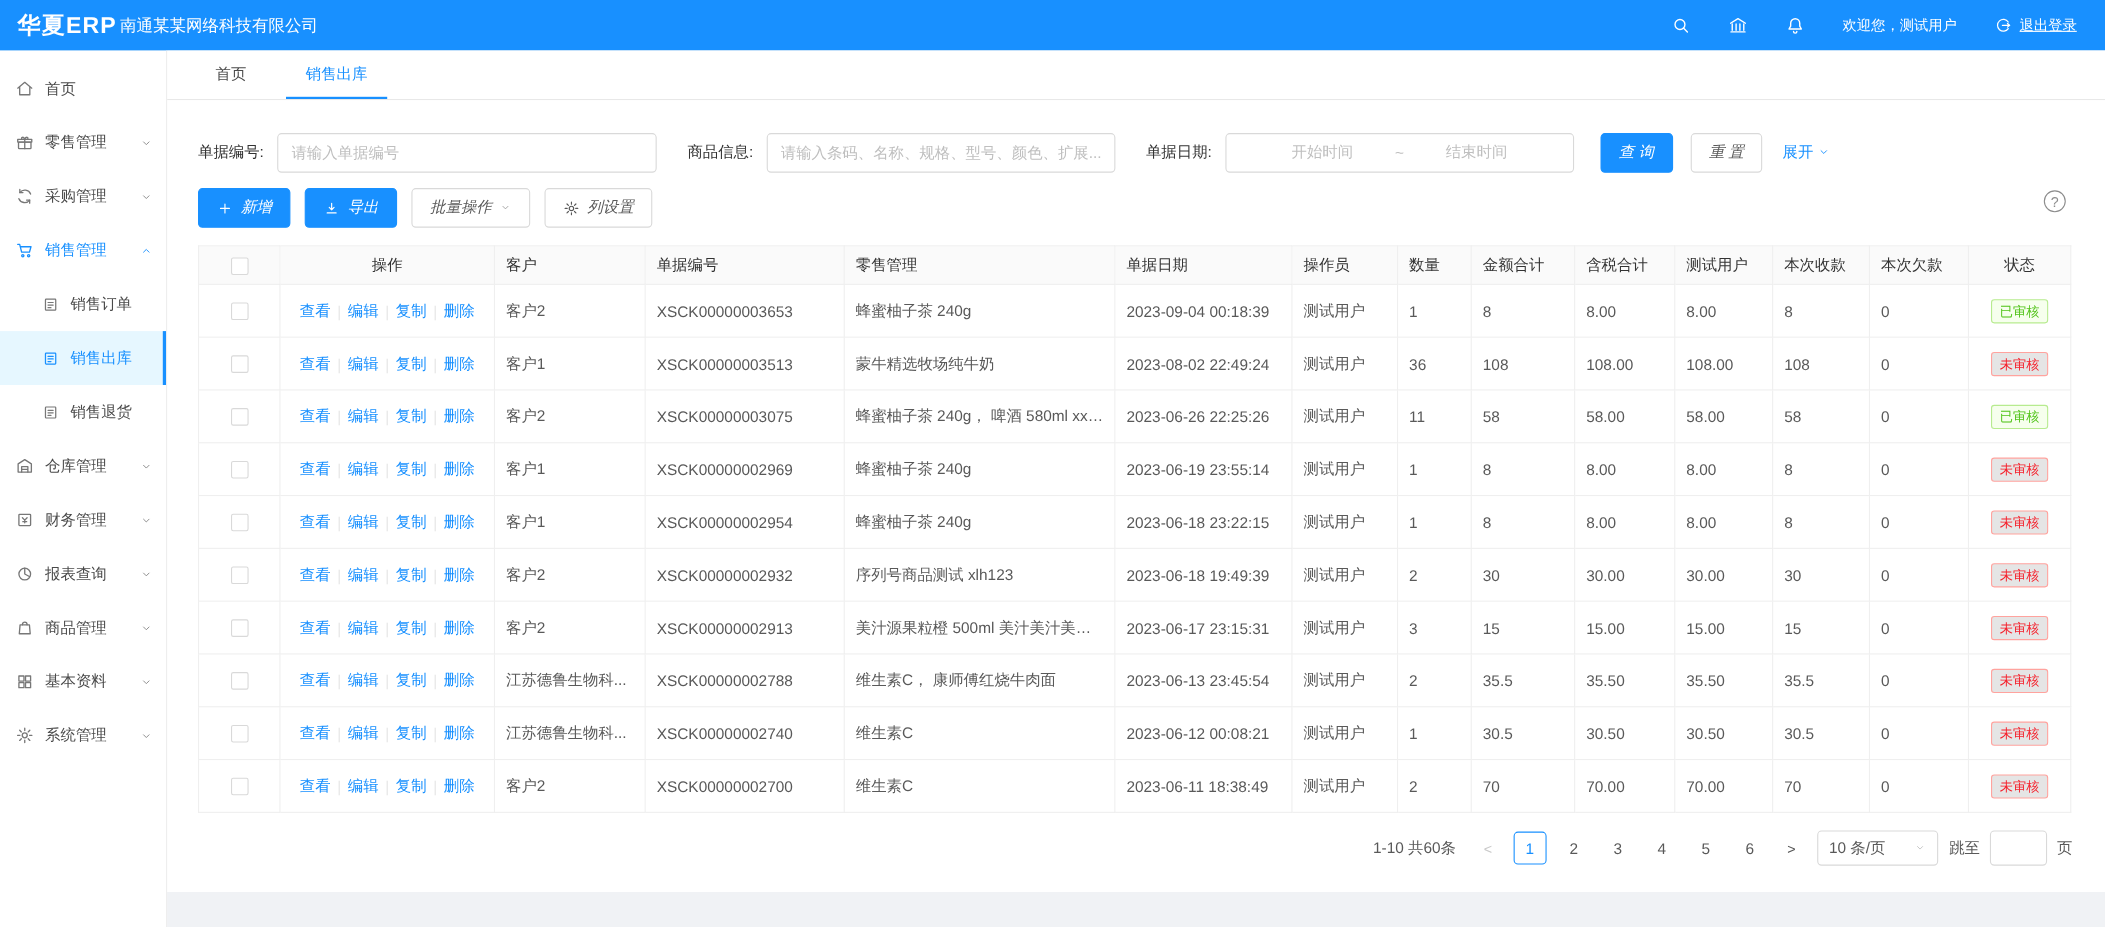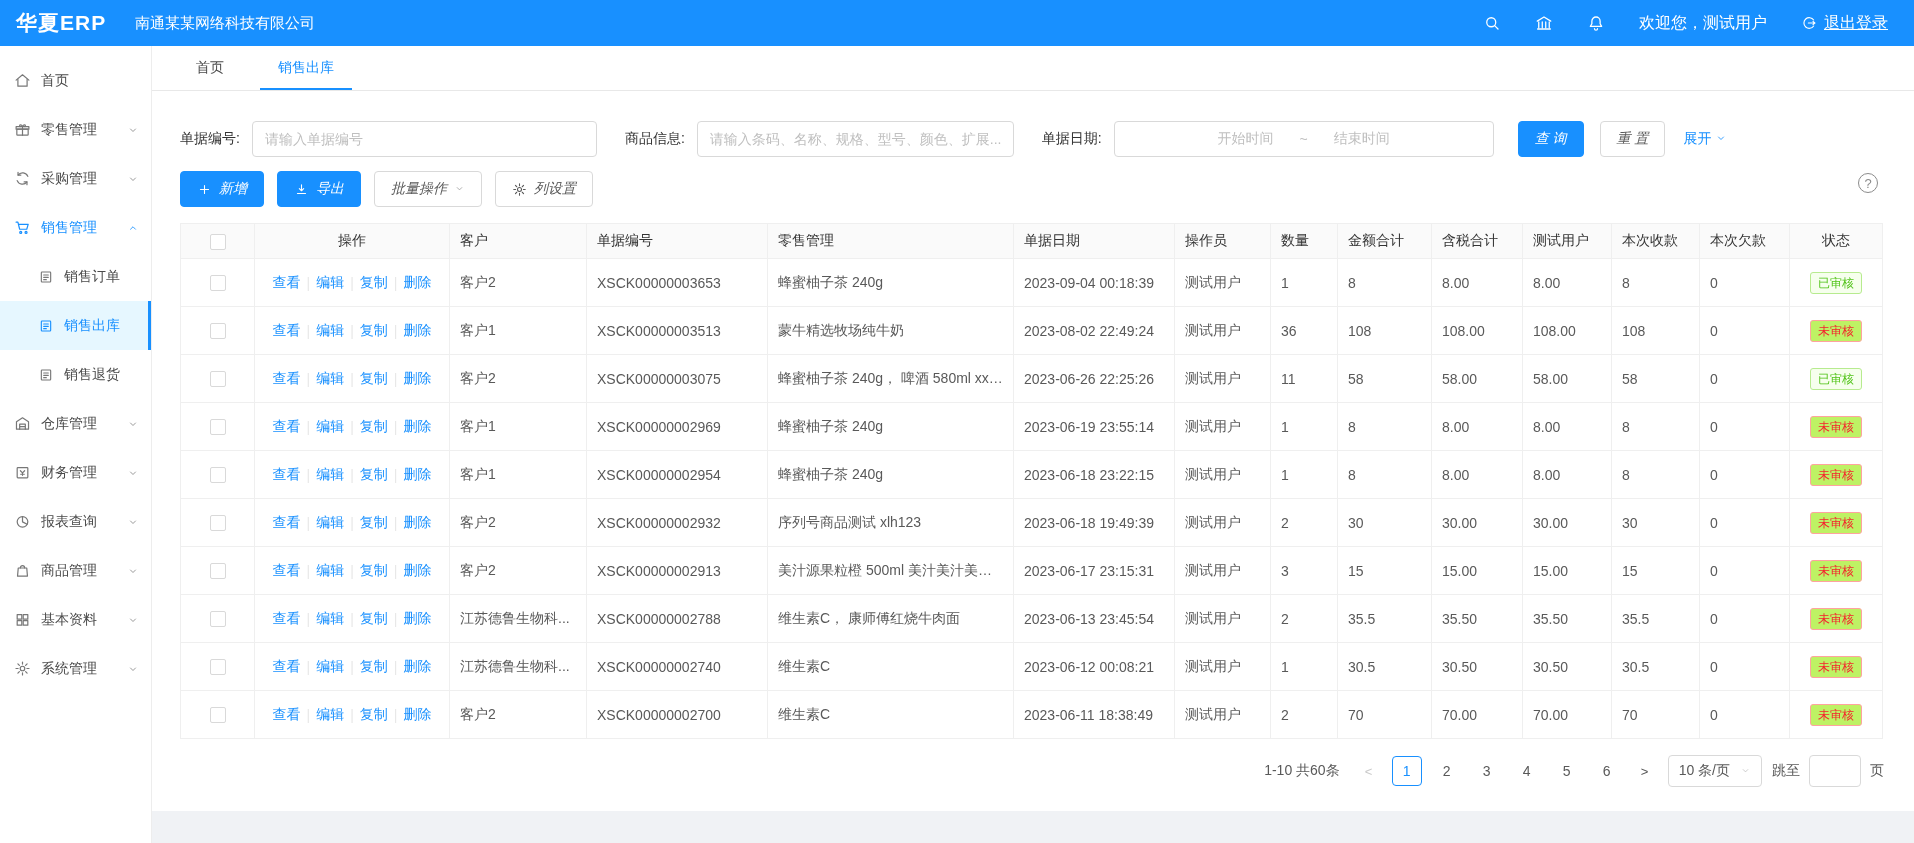--- a/index.html
+++ b/index.html
@@ -2,25 +2,25 @@
 <html><head>
 <meta charset="utf-8">
 <style>
   * { margin:0; padding:0; box-sizing:border-box; }
   html,body { width:1914px; height:843px; overflow:hidden; background:#f0f2f5;
     font-family:"Liberation Sans","DejaVu Sans",sans-serif; font-size:14px; color:#595959; }
   .app { width:1914px; height:843px; display:flex; flex-direction:column; }
 
   
   .topbar { height:46px; background:#1890ff; display:flex; align-items:center; flex:none; color:#fff; }
-  .logo { width:135px; padding-left:16px; font-size:21px; font-weight:bold; letter-spacing:1px; white-space:nowrap; }
+  .logo { width:109px; padding-left:16px; font-size:21px; font-weight:bold; letter-spacing:1px; white-space:nowrap; }
   .company { font-size:15px; }
   .topbar-right { margin-left:auto; display:flex; align-items:center; gap:34px; padding-right:26px; }
   .topbar-right .ico { width:19px; height:19px; display:block; }
-  .top-text { font-size:16px; white-space:nowrap; }
+  .top-text { font-size:13px; white-space:nowrap; }
   .logout { display:flex; align-items:center; gap:7px; cursor:pointer;text-decoration:underline; }
   .logout .ico { width:17px; height:17px; }
 
   
   .body-row { flex:1; display:flex; min-height:0; }
   .sidebar { width:152px; background:#fff; border-right:1px solid #ededed; flex:none; padding-top:10px; overflow:hidden; }
   .menu-item { height:49px; display:flex; align-items:center; padding:0 12px 0 14px; color:#4a4a4a; cursor:pointer; position:relative; }
   .menu-item .ico { width:17px; height:17px; color:#777; flex:none; }
   .menu-item .mi-label { margin-left:10px; flex:1; white-space:nowrap; }
   .menu-item .chev { width:12px; height:12px; color:#888; flex:none; }
@@ -40,22 +40,22 @@
 
   
   .filters { display:flex; align-items:center; }
   .f-label { color:#333; margin-right:12px; white-space:nowrap; }
   .f-group { display:flex; align-items:center; margin-right:28px; }
   input.txt { height:36px; border:1px solid #d9d9d9; border-radius:4px; padding:0 12px; font-size:14px;
     font-family:inherit; color:#595959; outline:none; }
   input.txt::placeholder { color:#bfbfbf; }
   .bill-input { width:345px; }
   .prod-input { width:317px; }
-  .date-range { width:380px; height:36px; border:1px solid #d9d9d9; border-radius:4px; display:flex;
-    align-items:center; justify-content:center; gap:26px; color:#bfbfbf; background:#fff; }
+  .date-range { width:317px; height:36px; border:1px solid #d9d9d9; border-radius:4px; display:flex;
+    align-items:center; justify-content:center; gap:38px; color:#bfbfbf; background:#fff; }
   .btn { height:36px; border-radius:4px; border:1px solid #d9d9d9; background:#fff; color:#595959;
     font-size:14px; font-family:inherit; padding:0 16px; cursor:pointer; display:inline-flex; align-items:center; gap:7px;font-style:italic; }
   .btn.primary { background:#1890ff; border-color:#1890ff; color:#fff; }
   .btn .ico { width:15px; height:15px; }
   .btn .chev { width:11px; height:11px; color:#999; }
   .search-btn { margin-left:2px; }
   .reset-btn { margin-left:16px; }
   .expand-link { margin-left:18px; color:#1890ff; cursor:pointer; display:inline-flex; align-items:center; gap:4px; white-space:nowrap; }
   .expand-link .chev { width:12px; height:12px; }
 
@@ -70,32 +70,32 @@
     overflow:hidden; white-space:nowrap; text-overflow:ellipsis; font-size:14px; }
   thead th { background:#fafafa; color:#333; font-weight:500; }
   tbody td { height:48px; color:#595959; background:#fff; }
   th.center, td.center { text-align:center; }
   .cbx { display:inline-block; width:16px; height:16px; border:1px solid #d9d9d9; border-radius:2px; background:#fff; vertical-align:middle; cursor:pointer; }
   .op-links { display:flex; align-items:center; justify-content:center; gap:0; }
   .op-link { color:#1890ff; cursor:pointer; padding:0 6px; }
   .op-sep { color:#e8e8e8; }
   .badge { display:inline-block; font-size:12px; line-height:20px; padding:0 7px; border-radius:3px; border:1px solid; }
   .badge.approved { color:#52c41a; border-color:#b7eb8f; background:#f6ffed; }
-  .badge.unapproved { color:#f5222d; border-color:#ffa39e; background:#bef264; }
+  .badge.unapproved { color:#f5222d; border-color:#ffa39e; background:#e5e5e5; }
 
   
   .pagination { margin-top:16px; display:flex; align-items:center; justify-content:flex-end; gap:10px; color:#595959; }
   .pg-total { margin-right:6px; }
   .pg-arrow { width:26px; text-align:center; cursor:pointer; color:#555; font-size:13px; }
   .pg-arrow.disabled { color:#c9c9c9; }
   .pg-num { min-width:30px; height:30px; line-height:28px; text-align:center; border-radius:4px; cursor:pointer;
     border:1px solid transparent; }
   .pg-num.active { border-color:#1890ff; color:#1890ff; background:#fff; }
   .pg-size { height:32px; border:1px solid #d9d9d9; border-radius:4px; padding:0 10px; display:flex;
-    align-items:center; gap:10px; color:#595959; background:#fff; cursor:pointer; }
+    align-items:center; gap:26px; color:#595959; background:#fff; cursor:pointer; }
   .pg-size .chev { width:11px; height:11px; color:#bfbfbf; }
   .pg-jump { display:flex; align-items:center; gap:9px; }
   .pg-jump input { width:52px; height:32px; border:1px solid #d9d9d9; border-radius:4px; outline:none; padding:0 6px; font-family:inherit; }
 
   .filler { flex:1; background:#f0f2f5; }
   .ico { stroke:currentColor; fill:none; }
 </style>
 </head>
 <body>
 

